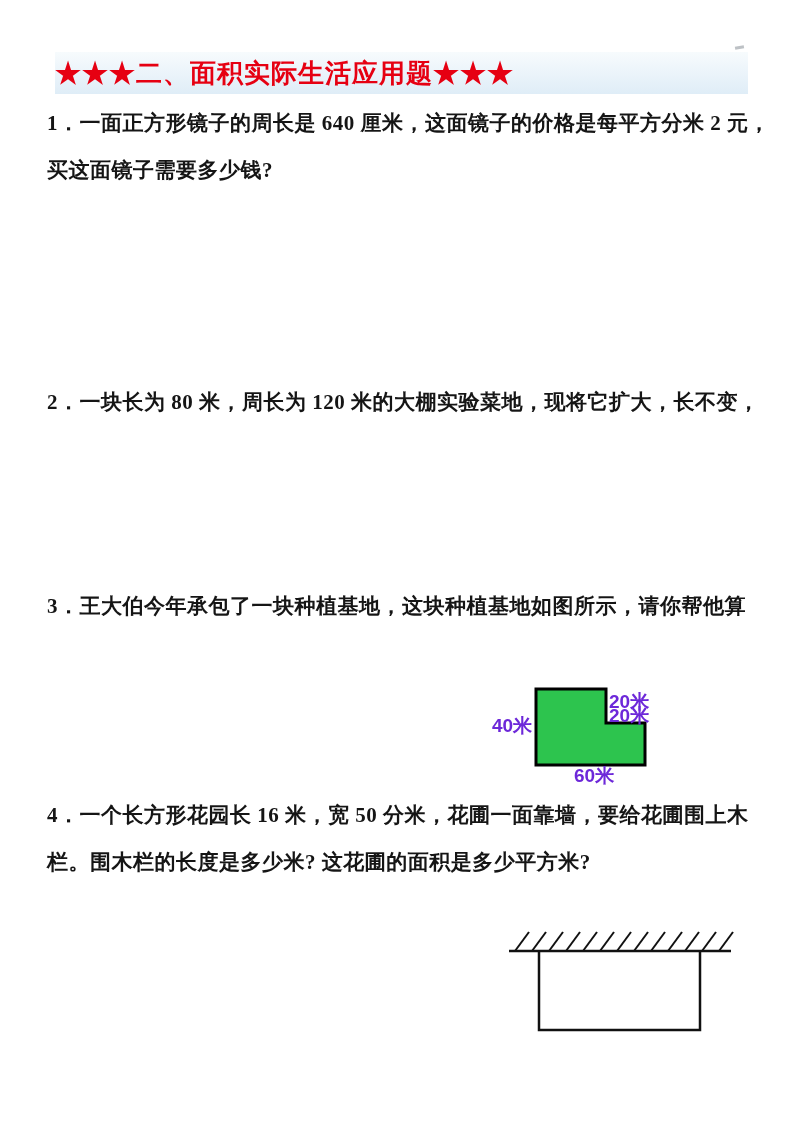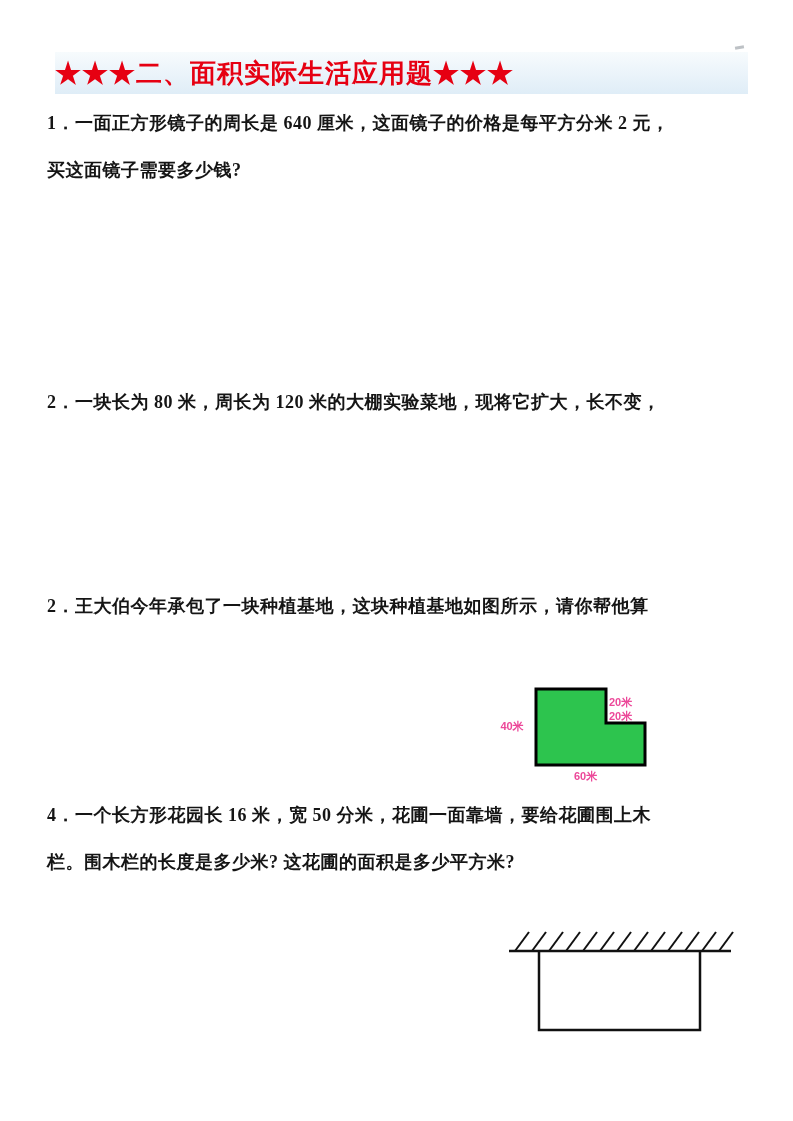--- a/index.html
+++ b/index.html
@@ -19,34 +19,34 @@
   .banner-title {
     font-size:26px; font-weight:bold; color:#e60012;
     letter-spacing:1px; white-space:nowrap;
   }
   .scan-dash {
     position:absolute; left:735px; top:46px; width:9px; height:3px;
     background:#9aa0a6; opacity:.65; transform:rotate(-10deg);
   }
   .problem {
     position:absolute; left:47px; width:704px;
-    font-size:18px; font-weight:bold; line-height:47px;
+    font-size:21px; font-weight:bold; line-height:47px;
     letter-spacing:.5px; white-space:nowrap;
   }
   .problem .line { height:47px; }
   .p1 { top:100px; }
   .p2 { top:379px; }
   .p3 { top:583px; }
   .p4 { top:792px; }
 
   .diagram3 { position:absolute; left:490px; top:682px; width:200px; height:106px; }
   .diagram3 svg { position:absolute; left:0; top:0; }
   .dlabel {
     position:absolute; font-family:"Liberation Sans","DejaVu Sans",sans-serif;
-    font-weight:bold; font-size:11px; color:#ec4899; line-height:14px;
+    font-weight:bold; font-size:19px; color:#6d28d9; line-height:14px;
     white-space:nowrap;
   }
   .d3-left   { left:0;   top:37px; width:44px; text-align:center; }
   .d3-notch  { left:119px; top:13px; text-align:left; }
   .d3-bottom { left:84px; top:87px; width:56px; text-align:left; }
 
   .diagram4 { position:absolute; left:505px; top:929px; width:240px; height:106px; }
 </style>
 </head>
 <body>
@@ -59,21 +59,21 @@
 <div class="problem p1">
   <div class="line">1．一面正方形镜子的周长是 640 厘米，这面镜子的价格是每平方分米 2 元，</div>
   <div class="line">买这面镜子需要多少钱?</div>
 </div>
 
 <div class="problem p2">
   <div class="line">2．一块长为 80 米，周长为 120 米的大棚实验菜地，现将它扩大，长不变，</div>
 </div>
 
 <div class="problem p3">
-  <div class="line">2．王大伯今年承包了一块种植基地，这块种植基地如图所示，请你帮他算</div>
+  <div class="line">3．王大伯今年承包了一块种植基地，这块种植基地如图所示，请你帮他算</div>
 </div>
 
 <div class="diagram3">
   <svg width="200" height="106" viewBox="0 0 200 106">
     <polygon points="46,7 116,7 116,41 155,41 155,83 46,83" stroke="#000000" stroke-width="3" stroke-linejoin="miter" fill="#2dc44e"></polygon>
   </svg>
   <div class="dlabel d3-left">40米</div>
   <div class="dlabel d3-notch">
     <div>20米</div>
     <div>20米</div>

